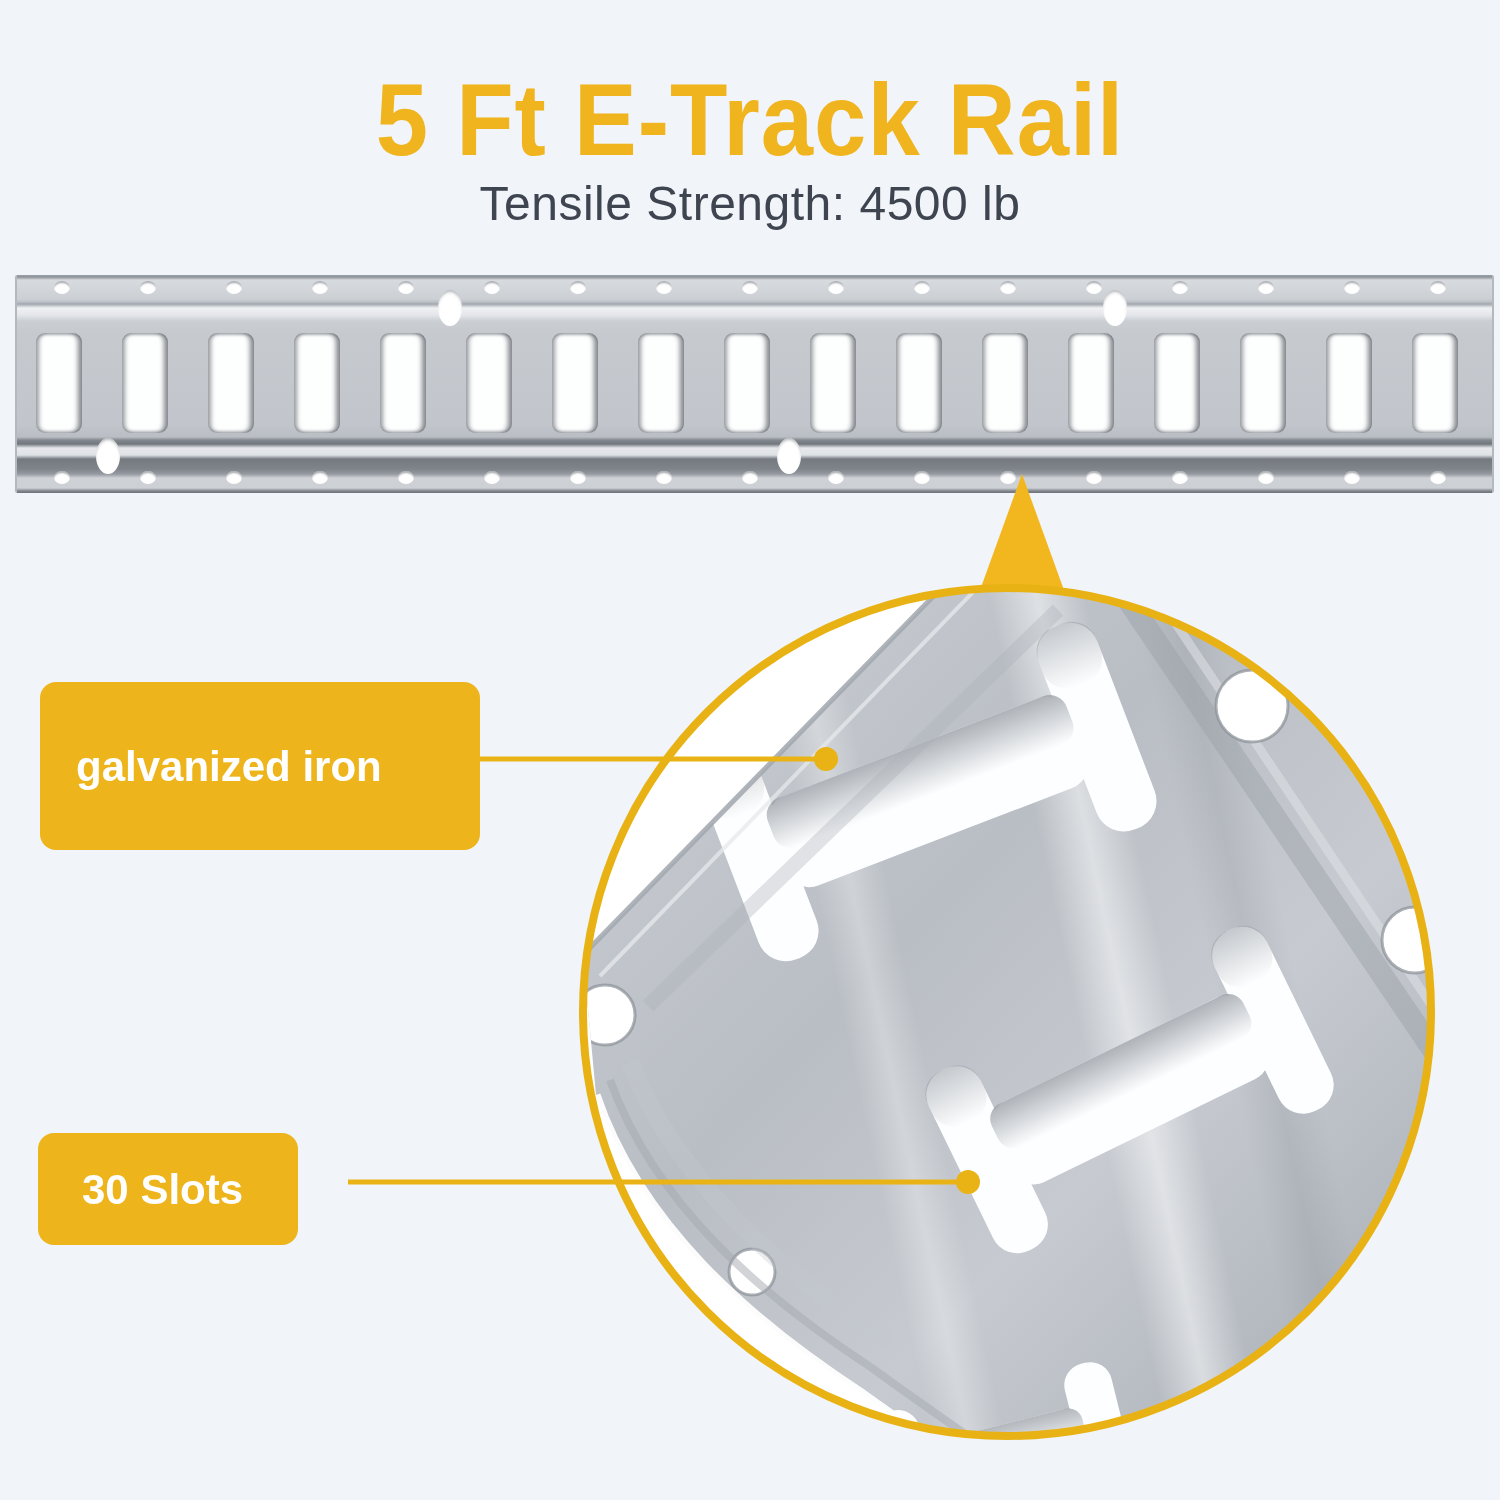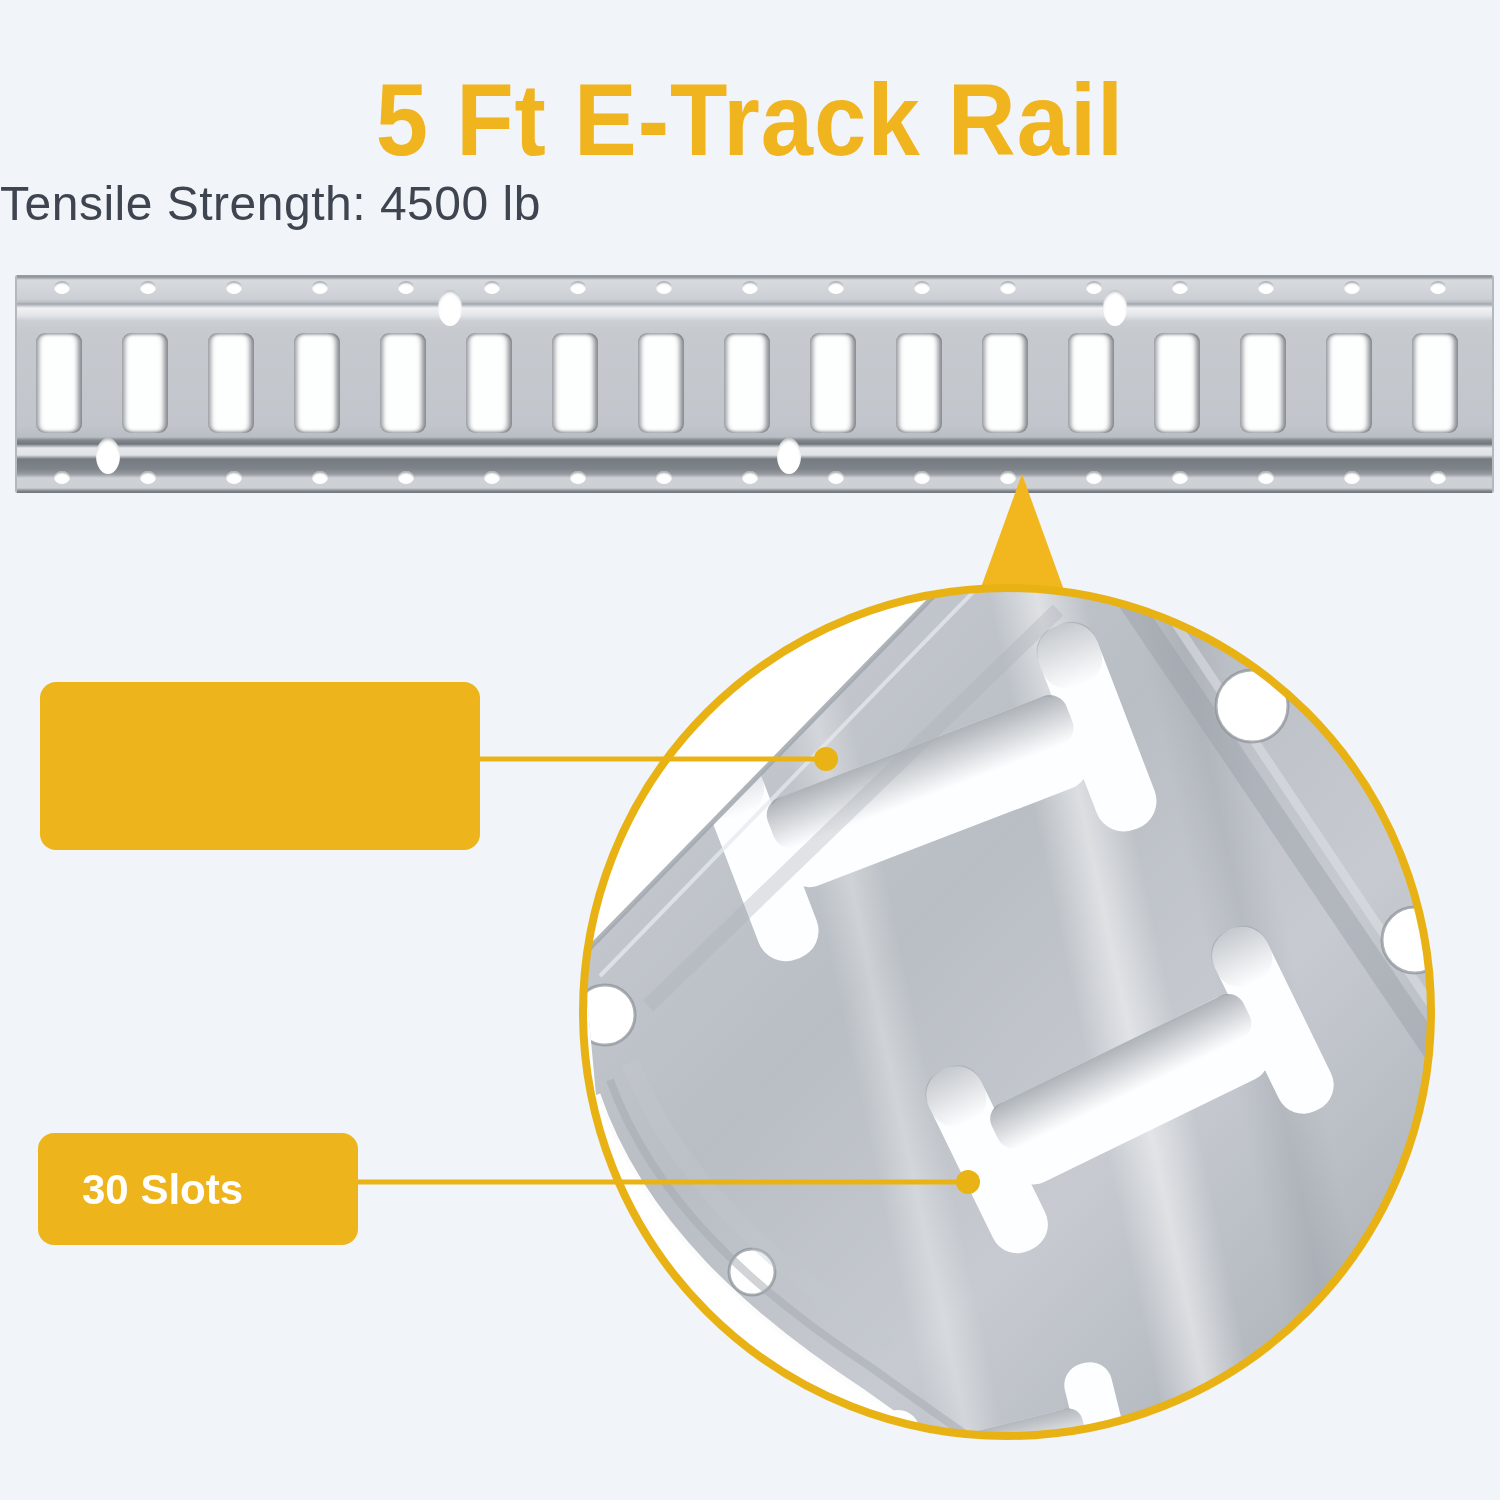--- a/index.html
+++ b/index.html
@@ -14,20 +14,21 @@
   
   .title{
     position:absolute;left:0;top:62px;width:1500px;
     text-align:center;
     font-size:94px;font-weight:700;letter-spacing:1px;
     color:var(--title-c,#F0B41E);
     transform:scaleY(1.08);transform-origin:top center;
   }
   .subtitle{
     position:absolute;left:0;top:176px;width:1500px;
+    text-align:center;
     font-size:48px;font-weight:400;letter-spacing:0.5px;
     color:var(--sub-c,#3E4550);
   }
 
   
   .rail{
     position:absolute;left:15px;top:275px;width:1475px;height:218px;
     border-radius:2px;
     border-left:2px solid #B4B9BF;border-right:2px solid #B4B9BF;
     background:linear-gradient(180deg,
@@ -65,21 +66,21 @@
   
   .callout{
     position:absolute;
     background:var(--accent,#EDB41C);
     border-radius:16px;
     color:var(--label-t,#FFFFFF);
     font-weight:700;font-size:42px;line-height:57px;
     display:flex;flex-direction:column;justify-content:center;
   }
   .callout-1{left:40px;top:682px;width:440px;height:168px;padding-left:36px;box-sizing:border-box;}
-  .callout-2{left:38px;top:1133px;width:320px;height:112px;padding-left:44px;box-sizing:border-box;}
+  .callout-2{left:38px;top:1133px;width:260px;height:112px;padding-left:44px;box-sizing:border-box;}
 
   .overlay{position:absolute;left:0;top:0;}
 </style>
 </head>
 <body style="--bg: #F1F4F8; --accent: #EDB41C; --label-t: #FFFFFF; --ring: #E8B214; --pointer: #F2B71E; --connector: #E9B315; --title-c: #F0B41E; --sub-c: #3E4550;">
 
 <div class="canvas">
 
   <div class="title">5 Ft E-Track Rail</div>
   <div class="subtitle">Tensile Strength: 4500 lb</div>
@@ -239,18 +240,19 @@
 
     <g>
       <line x1="478" y1="759" x2="826" y2="759" stroke="var(--connector,#E9B315)" stroke-width="5"></line>
       <circle cx="826" cy="759" r="12" fill="var(--connector,#E9B315)"></circle>
       <line x1="348" y1="1182" x2="968" y2="1182" stroke="var(--connector,#E9B315)" stroke-width="5"></line>
       <circle cx="968" cy="1182" r="12" fill="var(--connector,#E9B315)"></circle>
     </g>
   </svg>
 
   <div class="callout callout-1">
+    <div>galvanized iron</div>
   </div>
   <div class="callout callout-2">
     <div>30 Slots</div>
   </div>
 
 </div>
 
 </body></html>

